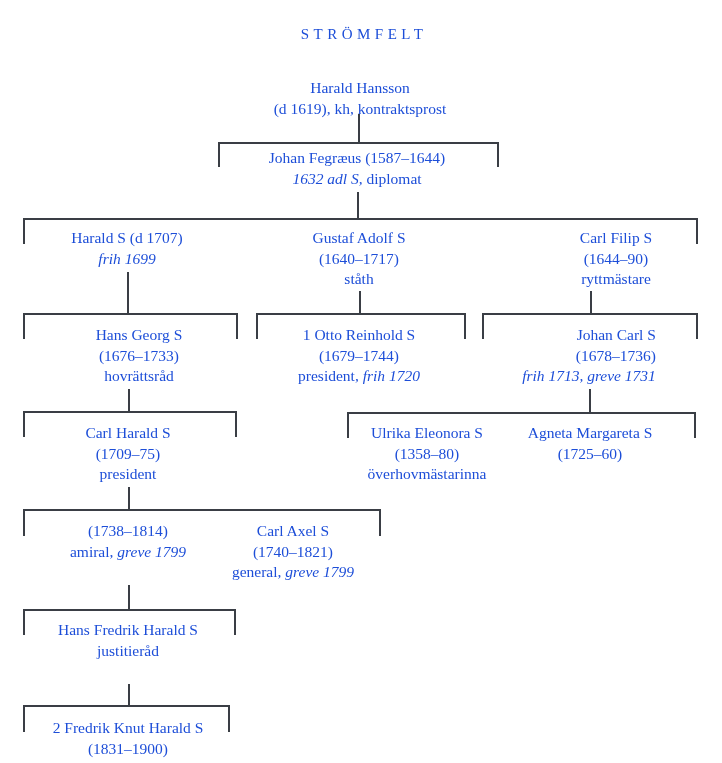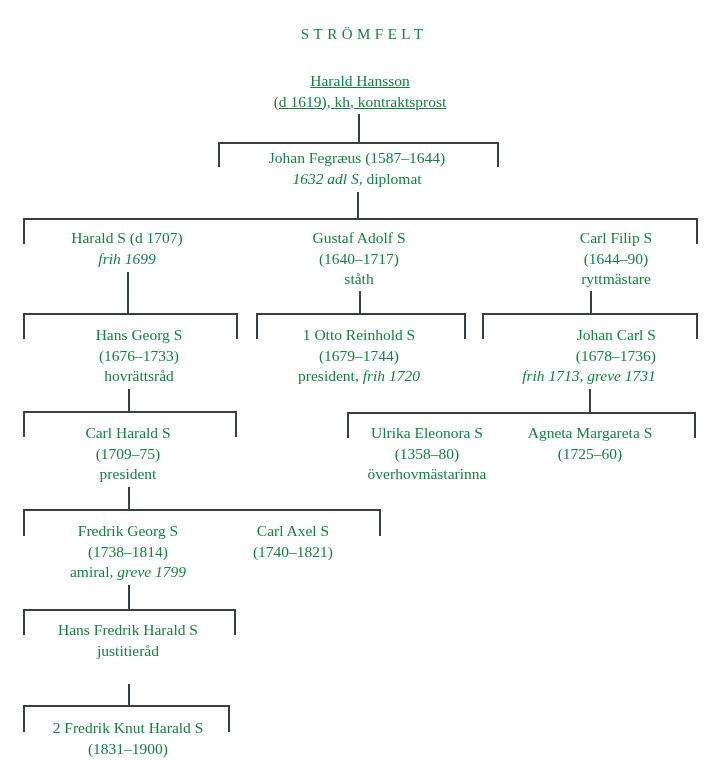--- a/index.html
+++ b/index.html
@@ -27,21 +27,21 @@
     font-size:15.5px;
     line-height:20.5px;
   }
   .pline{white-space:nowrap;}
   .it{font-style:italic;}
   .seg{position:absolute;background:#3a3e45;}
 </style>
 </head>
 <body>
 
-<div id="stage" style="color: #15803d; background: rgb(255, 255, 255);">
+<div id="stage" style="color: #1d4ed8; background: rgb(255, 255, 255);">
   <div class="title">STRÖMFELT</div>
   <div id="connectors">
       <div class="seg" style="left: 358px; top: 114px; width: 1.7px; height: 29px; background: rgb(58, 62, 69);"></div>
       <div class="seg" style="left: 357px; top: 192px; width: 1.7px; height: 27px; background: rgb(58, 62, 69);"></div>
       <div class="seg" style="left: 127px; top: 272px; width: 1.7px; height: 42px; background: rgb(58, 62, 69);"></div>
       <div class="seg" style="left: 359px; top: 291px; width: 1.7px; height: 23px; background: rgb(58, 62, 69);"></div>
       <div class="seg" style="left: 590px; top: 291px; width: 1.7px; height: 23px; background: rgb(58, 62, 69);"></div>
       <div class="seg" style="left: 128px; top: 389px; width: 1.7px; height: 23px; background: rgb(58, 62, 69);"></div>
       <div class="seg" style="left: 589px; top: 389px; width: 1.7px; height: 24px; background: rgb(58, 62, 69);"></div>
       <div class="seg" style="left: 128px; top: 487px; width: 1.7px; height: 23px; background: rgb(58, 62, 69);"></div>
@@ -72,21 +72,21 @@
       <div class="seg" style="left: 23px; top: 509px; width: 1.7px; height: 27px; background: rgb(58, 62, 69);"></div>
       <div class="seg" style="left: 379px; top: 509px; width: 1.7px; height: 27px; background: rgb(58, 62, 69);"></div>
       <div class="seg" style="left: 23px; top: 609px; width: 212.7px; height: 1.7px; background: rgb(58, 62, 69);"></div>
       <div class="seg" style="left: 23px; top: 609px; width: 1.7px; height: 26px; background: rgb(58, 62, 69);"></div>
       <div class="seg" style="left: 234px; top: 609px; width: 1.7px; height: 26px; background: rgb(58, 62, 69);"></div>
       <div class="seg" style="left: 23px; top: 705px; width: 206.7px; height: 1.7px; background: rgb(58, 62, 69);"></div>
       <div class="seg" style="left: 23px; top: 705px; width: 1.7px; height: 27px; background: rgb(58, 62, 69);"></div>
       <div class="seg" style="left: 228px; top: 705px; width: 1.7px; height: 27px; background: rgb(58, 62, 69);"></div>
     </div>
   <div id="nodes">
-      <div class="person" style="left: 360px; top: 71px; text-decoration: underline;">
+      <div class="person" style="left: 360px; top: 78px;">
         <div class="pline"><span>Harald Hansson</span></div>
         <div class="pline"><span>(d 1619), kh, kontraktsprost</span></div>
       </div>
       <div class="person" style="left: 357px; top: 148px;">
         <div class="pline"><span>Johan Fegræus (1587–1644)</span></div>
         <div class="pline"><span class="it">1632 adl S,</span><span> diplomat</span></div>
       </div>
       <div class="person" style="left: 127px; top: 228px;">
         <div class="pline"><span>Harald S (d 1707)</span></div>
         <div class="pline"><span class="it">frih 1699</span></div>
@@ -124,27 +124,27 @@
       <div class="person" style="left: 427px; top: 423px;">
         <div class="pline"><span>Ulrika Eleonora S</span></div>
         <div class="pline"><span>(1358–80)</span></div>
         <div class="pline"><span>överhovmästarinna</span></div>
       </div>
       <div class="person" style="left: 590px; top: 423px;">
         <div class="pline"><span>Agneta Margareta S</span></div>
         <div class="pline"><span>(1725–60)</span></div>
       </div>
       <div class="person" style="left: 128px; top: 521px;">
-        <div class="pline"><span>Fredrik Georg S</span></div>
         <div class="pline"><span>(1738–1814)</span></div>
         <div class="pline"><span>amiral, </span><span class="it">greve 1799</span></div>
       </div>
       <div class="person" style="left: 293px; top: 521px;">
         <div class="pline"><span>Carl Axel S</span></div>
         <div class="pline"><span>(1740–1821)</span></div>
+        <div class="pline"><span>general, </span><span class="it">greve 1799</span></div>
       </div>
       <div class="person" style="left: 128px; top: 620px;">
         <div class="pline"><span>Hans Fredrik Harald S</span></div>
         <div class="pline"><span>justitieråd</span></div>
       </div>
       <div class="person" style="left: 128px; top: 718px;">
         <div class="pline"><span>2 Fredrik Knut Harald S</span></div>
         <div class="pline"><span>(1831–1900)</span></div>
       </div>
     </div>

